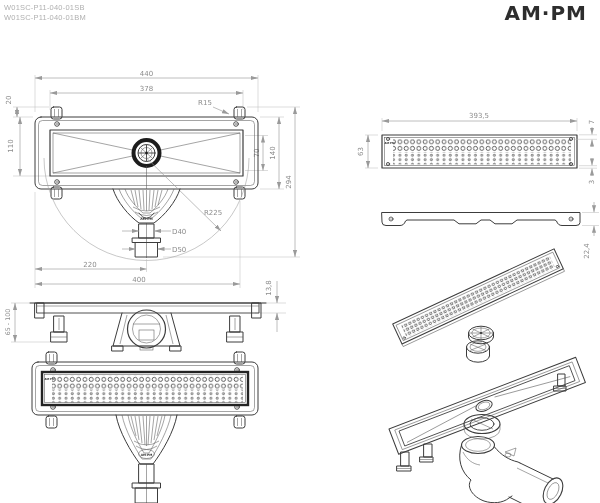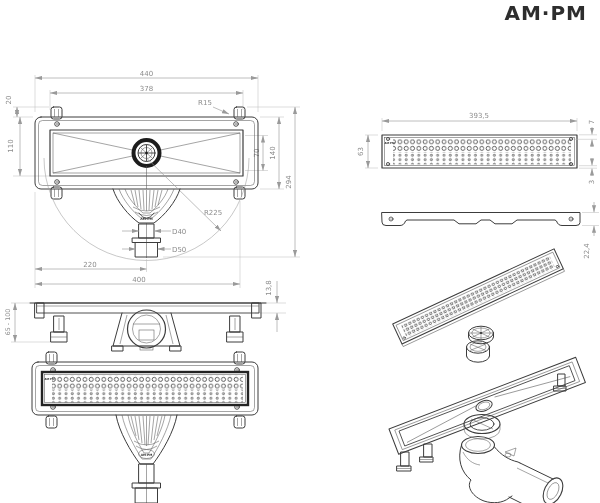--- a/index.html
+++ b/index.html
@@ -16,20 +16,24 @@
   .dm{fill:none;stroke:#9a9a9a;stroke-width:0.65;}
   .xt{fill:none;stroke:#b8b8b8;stroke-width:0.5;}
   .dt{font-family:"DejaVu Sans",sans-serif;font-size:7px;fill:#8c8c8c;text-anchor:middle;}
   .bm{font-family:"DejaVu Sans",sans-serif;font-weight:bold;fill:#2f2f2f;text-anchor:middle;}
 </style>
 </head>
 <body>
 
 <div class="page">
 
+  <div class="codes">
+    <div>W01SC-P11-040-01SB</div>
+    <div>W01SC-P11-040-01BM</div>
+  </div>
 
   <div class="logo">AM·PM</div>
 
   <svg width="600" height="503" viewBox="0 0 600 503">
     <defs>
       <marker id="aE" markerUnits="userSpaceOnUse" markerWidth="7" markerHeight="5" refX="7" refY="2.5" orient="auto-start-reverse">
         <path d="M0,0.4 L7,2.5 L0,4.6 Z" fill="#9a9a9a"></path>
       </marker>
       <pattern id="pB" width="6.3" height="6.6" patternUnits="userSpaceOnUse">
         <circle cx="3" cy="3.2" r="2" fill="none" stroke="#3d3d3d" stroke-width="0.8"></circle>

